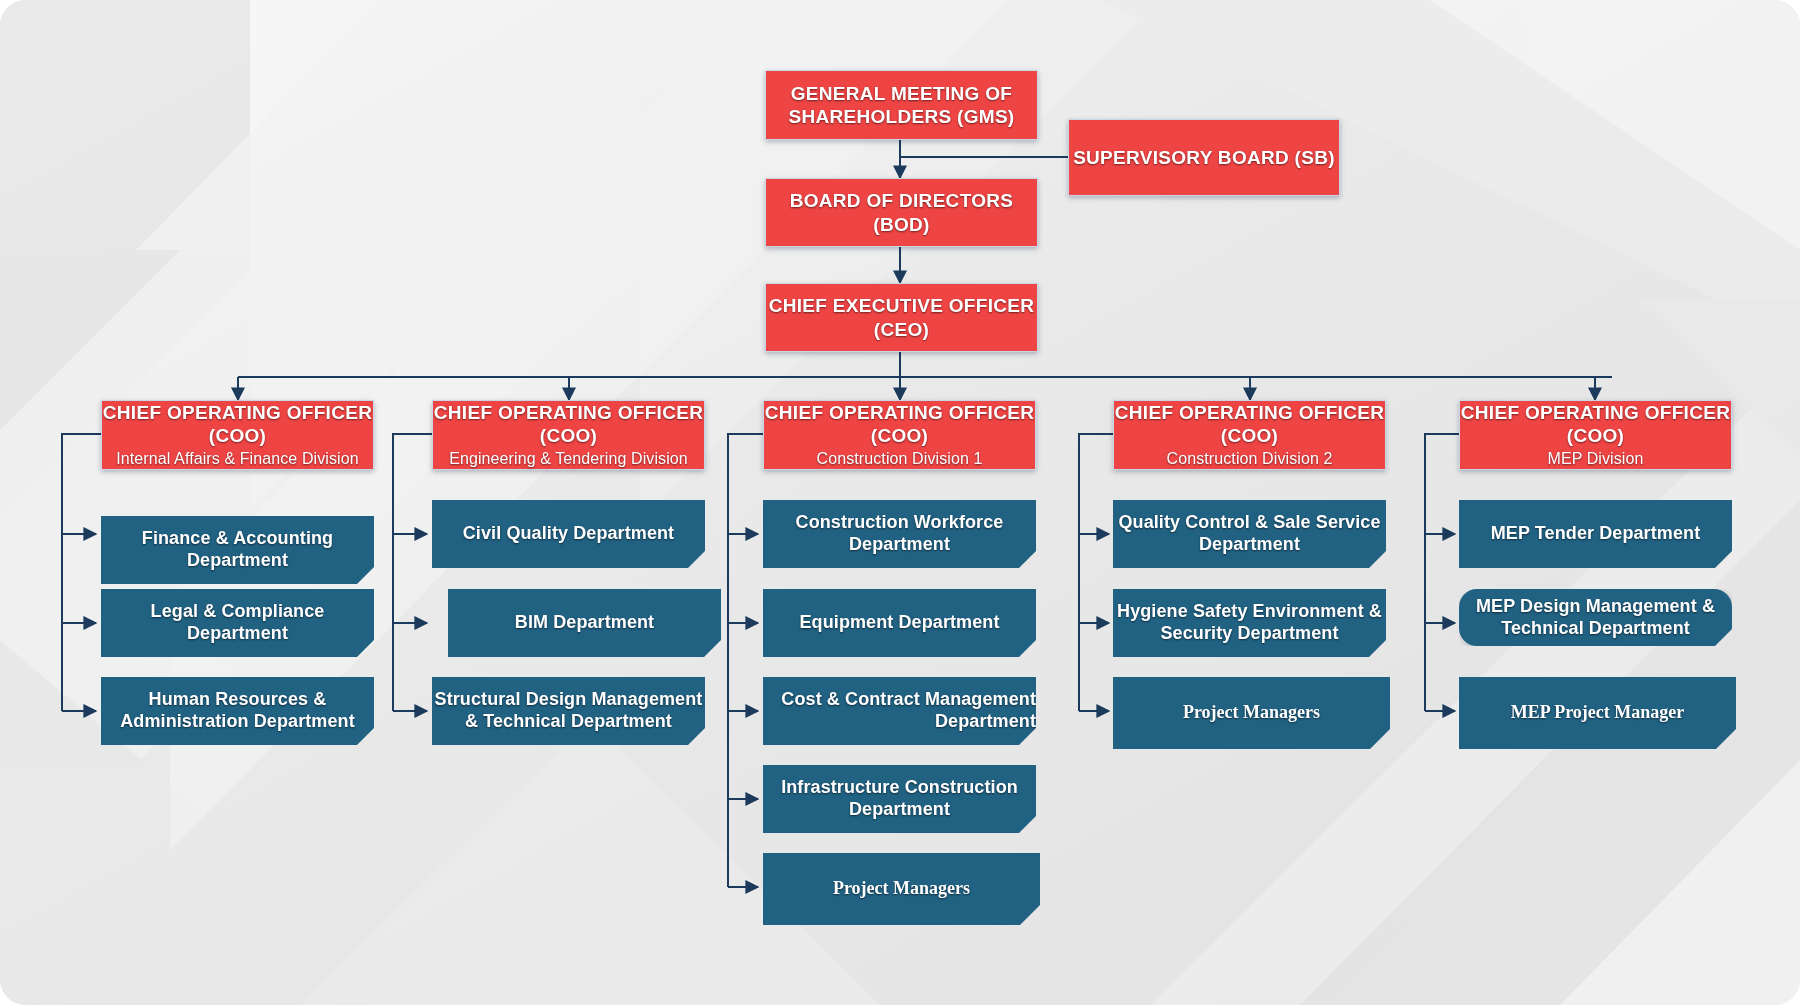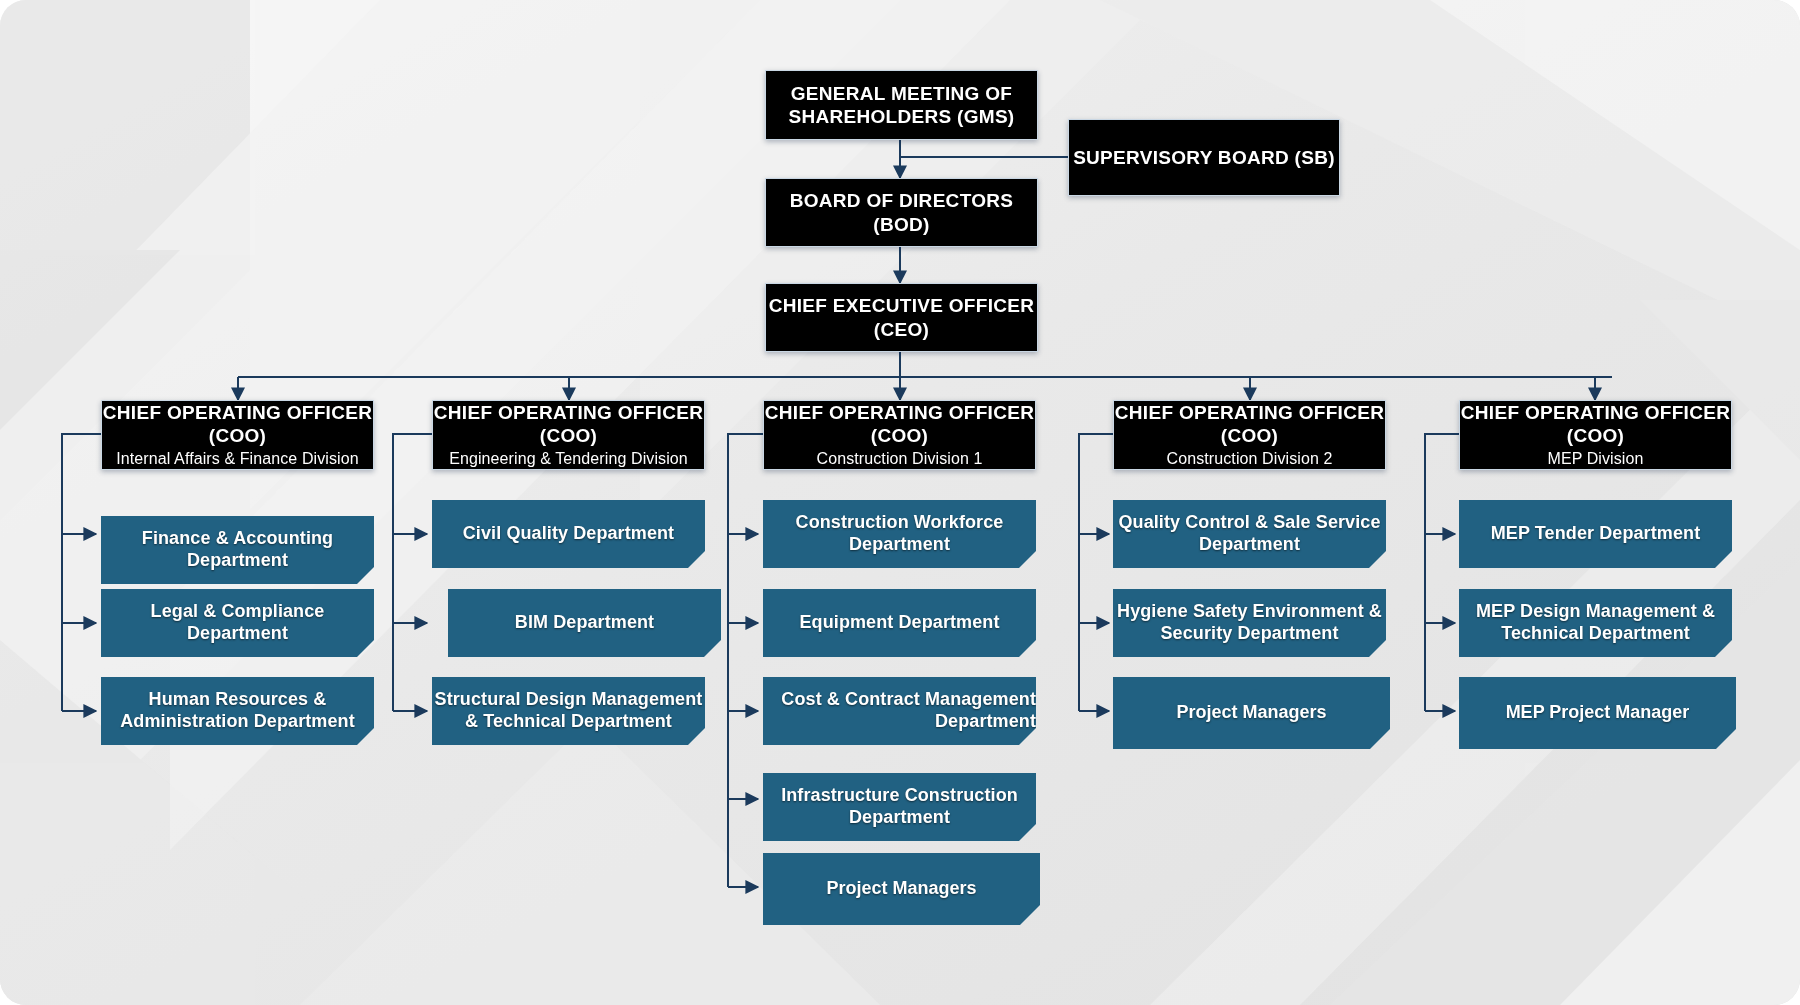--- a/index.html
+++ b/index.html
@@ -47,21 +47,21 @@
     align-items: center;
     justify-content: center;
     text-align: center;
     color: #ffffff;
     line-height: 1.22;
     text-shadow: 0 1px 2px rgba(0,0,0,0.55);
   }
 
   
   .node.exec {
-    background: #000000;
+    background: #ef4444;
     border: 1px solid #c9d7e4;
     box-shadow: 0 2px 5px rgba(20,40,70,0.30);
     font-weight: bold;
     letter-spacing: 0.3px;
   }
   .node.exec .ttl { font-size: 19px; }
   .node.exec .sub-paren { font-size: 19px; }
   .node.exec .division {
     font-size: 16px;
     font-weight: normal;
@@ -80,20 +80,21 @@
     filter: drop-shadow(2px 3px 3px rgba(40,60,80,0.28));
   }
 
   
   .node.gold-wrap {
     position: absolute;
     background: #d8d2b4;
     box-sizing: border-box;
     clip-path: polygon(0 0, 100% 0, 100% calc(100% - 20px), calc(100% - 20px) 100%, 0 100%);
     filter: drop-shadow(2px 3px 3px rgba(40,60,80,0.25));
+    font-family: Liberation Serif, serif;
   }
   .node.gold-wrap .inner {
     width: 100%;
     height: 100%;
     background: #216182;
     display: flex;
     align-items: center;
     justify-content: center;
     text-align: center;
     color: #fff;
@@ -266,21 +267,21 @@
 
   <div class="node dept" style="left:763px; top:500px; width:273px; height:68px;">
     <span>Construction Workforce Department</span>
   </div>
   <div class="node dept" style="left:763px; top:589px; width:273px; height:68px;text-align:right;">
     <span>Equipment Department</span>
   </div>
   <div class="node dept" style="left:763px; top:677px; width:273px; height:68px;text-align:right;">
     <span>Cost &amp; Contract Management Department</span>
   </div>
-  <div class="node dept" style="left:763px; top:765px; width:273px; height:68px;margin-top:8px;">
+  <div class="node dept" style="left:763px; top:765px; width:273px; height:68px;">
     <span>Infrastructure Construction Department</span>
   </div>
   <div class="node gold-wrap" style="left:763px; top:853px; width:277px; height:72px;">
     <div class="inner">
       <span>Project Managers</span>
     </div>
   </div>
 
   <div class="node dept" style="left:1113px; top:500px; width:273px; height:68px;">
     <span>Quality Control &amp; Sale Service Department</span>
@@ -290,21 +291,21 @@
   </div>
   <div class="node gold-wrap" style="left:1113px; top:677px; width:277px; height:72px;">
     <div class="inner">
       <span>Project Managers</span>
     </div>
   </div>
 
   <div class="node dept" style="left:1459px; top:500px; width:273px; height:68px;">
     <span>MEP Tender Department</span>
   </div>
-  <div class="node dept" style="left:1459px; top:589px; width:273px; height:68px;">
+  <div class="node dept" style="left:1459px; top:589px; width:273px; height:57px;border-radius:18px;">
     <span>MEP Design Management &amp; Technical Department</span>
   </div>
   <div class="node gold-wrap" style="left:1459px; top:677px; width:277px; height:72px;">
     <div class="inner">
       <span>MEP Project Manager</span>
     </div>
   </div>
 
 </div>
 

